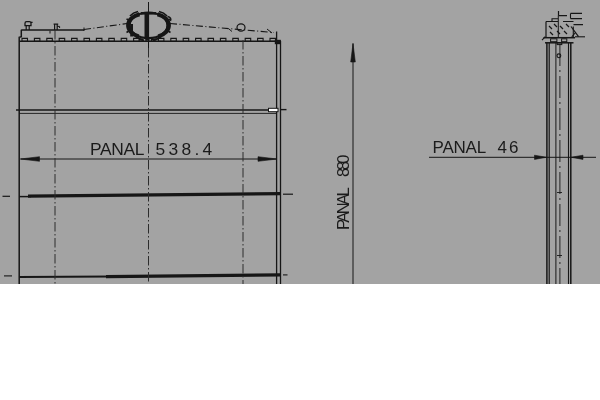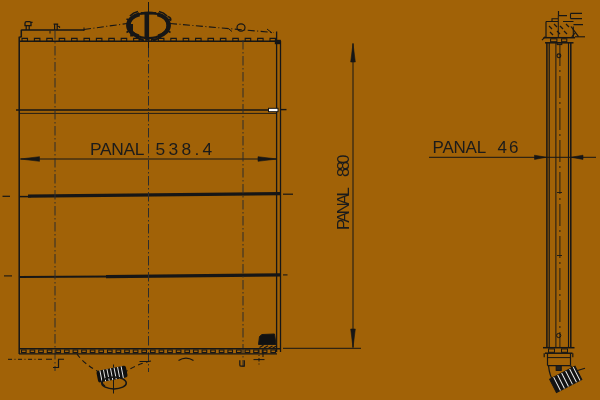--- a/index.html
+++ b/index.html
@@ -1,16 +1,16 @@
 <!DOCTYPE html>
 <html><head>
 <meta charset="utf-8">
 <style>
   html,body{margin:0;padding:0;background:#fff;}
-  .page{width:600px;height:400px;position:relative;overflow:hidden;background:#a16207;}
+  .page{width:600px;height:284px;position:relative;overflow:hidden;background:#a3a3a3;}
   svg{position:absolute;top:0;left:0;}
   text{font-family:"Liberation Sans",sans-serif;fill:#1b1b1b;}
 </style>
 </head>
 <body>
 <div class="page">
 <svg width="600" height="400" viewBox="0 0 600 400" fill="none" stroke-linecap="butt">
 <g stroke="#161616" stroke-width="1.2">
 
 <path d="M21.3,29.8 V36.6 L19.2,37.2 V354" stroke-width="1.5"></path>

